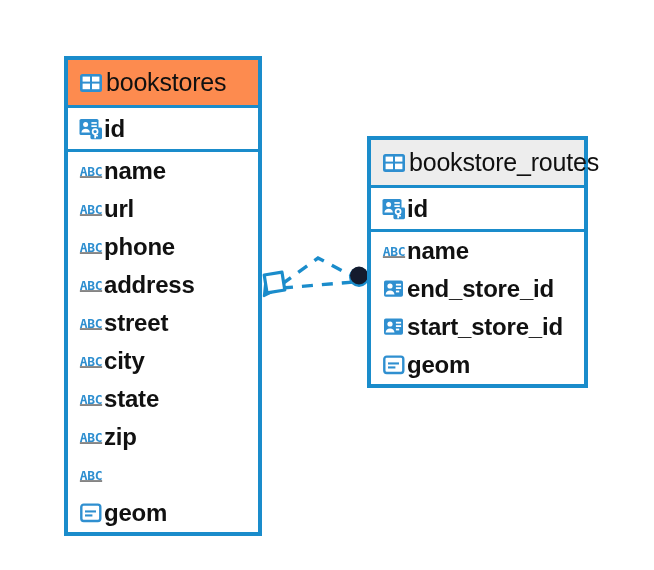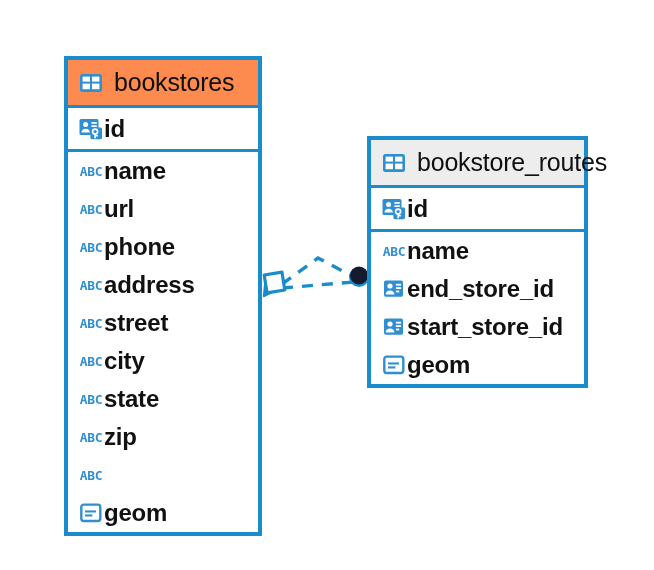--- a/index.html
+++ b/index.html
@@ -31,21 +31,21 @@
     border: 4px solid var(--edge, #1a8ccb);
     background: #ffffff;
   }
 
   .entity-header {
     display: flex;
     align-items: center;
     box-sizing: border-box;
     height: 48px;
     padding: 0 10px;
-    gap: 10px;
+    gap: 2px;
     border-bottom: 3px solid var(--edge, #1a8ccb);
   }
   .entity-header.accent  { background: #fd8b4f; }
   .entity-header.neutral { background: #ededed; }
 
   .entity-title {
     font-size: 25px;
     color: #101010;
     line-height: 1;
     white-space: nowrap;
@@ -78,20 +78,21 @@
   .field-row.key .field-name { font-weight: bold; }
 
   
   .icon {
     flex: 0 0 auto;
     display: inline-flex;
     align-items: center;
     justify-content: center;
     width: 26px;
     height: 24px;
+    text-decoration: underline;
   }
   .icon svg { display: block; overflow: visible; }
 
   .abc-icon {
     font-family: "DejaVu Sans Mono", "Liberation Mono", monospace;
     font-size: 13px;
     font-weight: bold;
     color: #2f8fd0;
     letter-spacing: -0.4px;
     line-height: 1;

